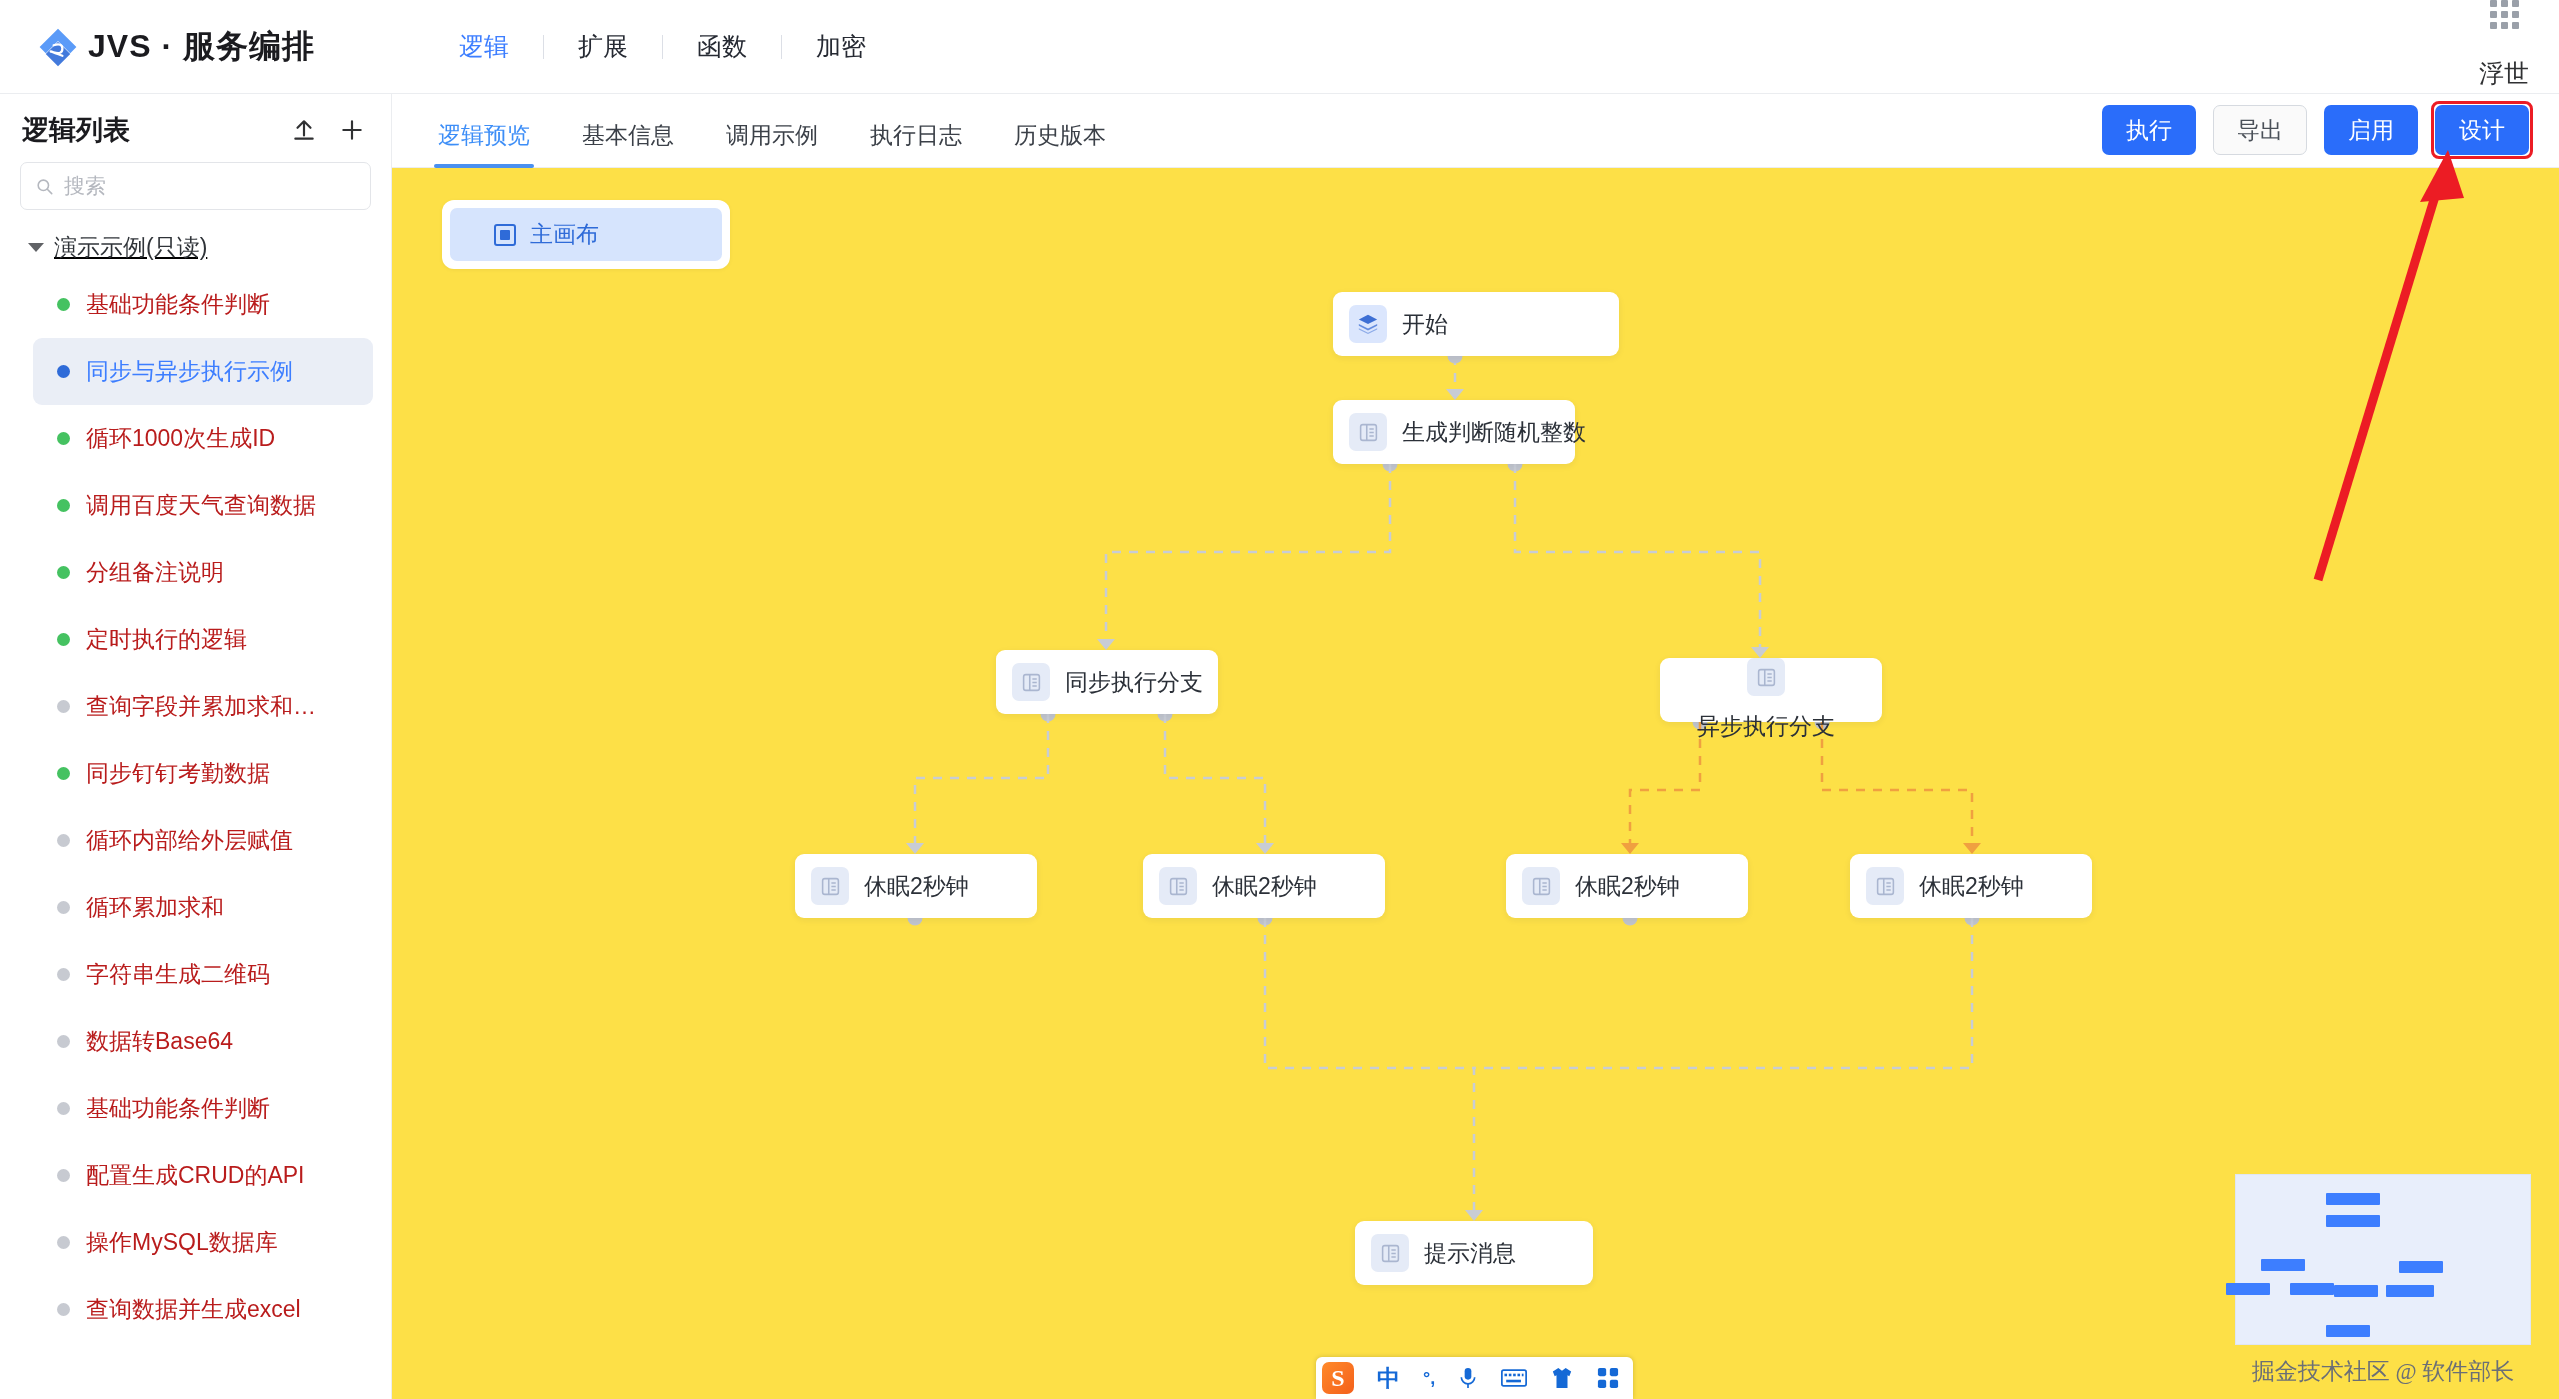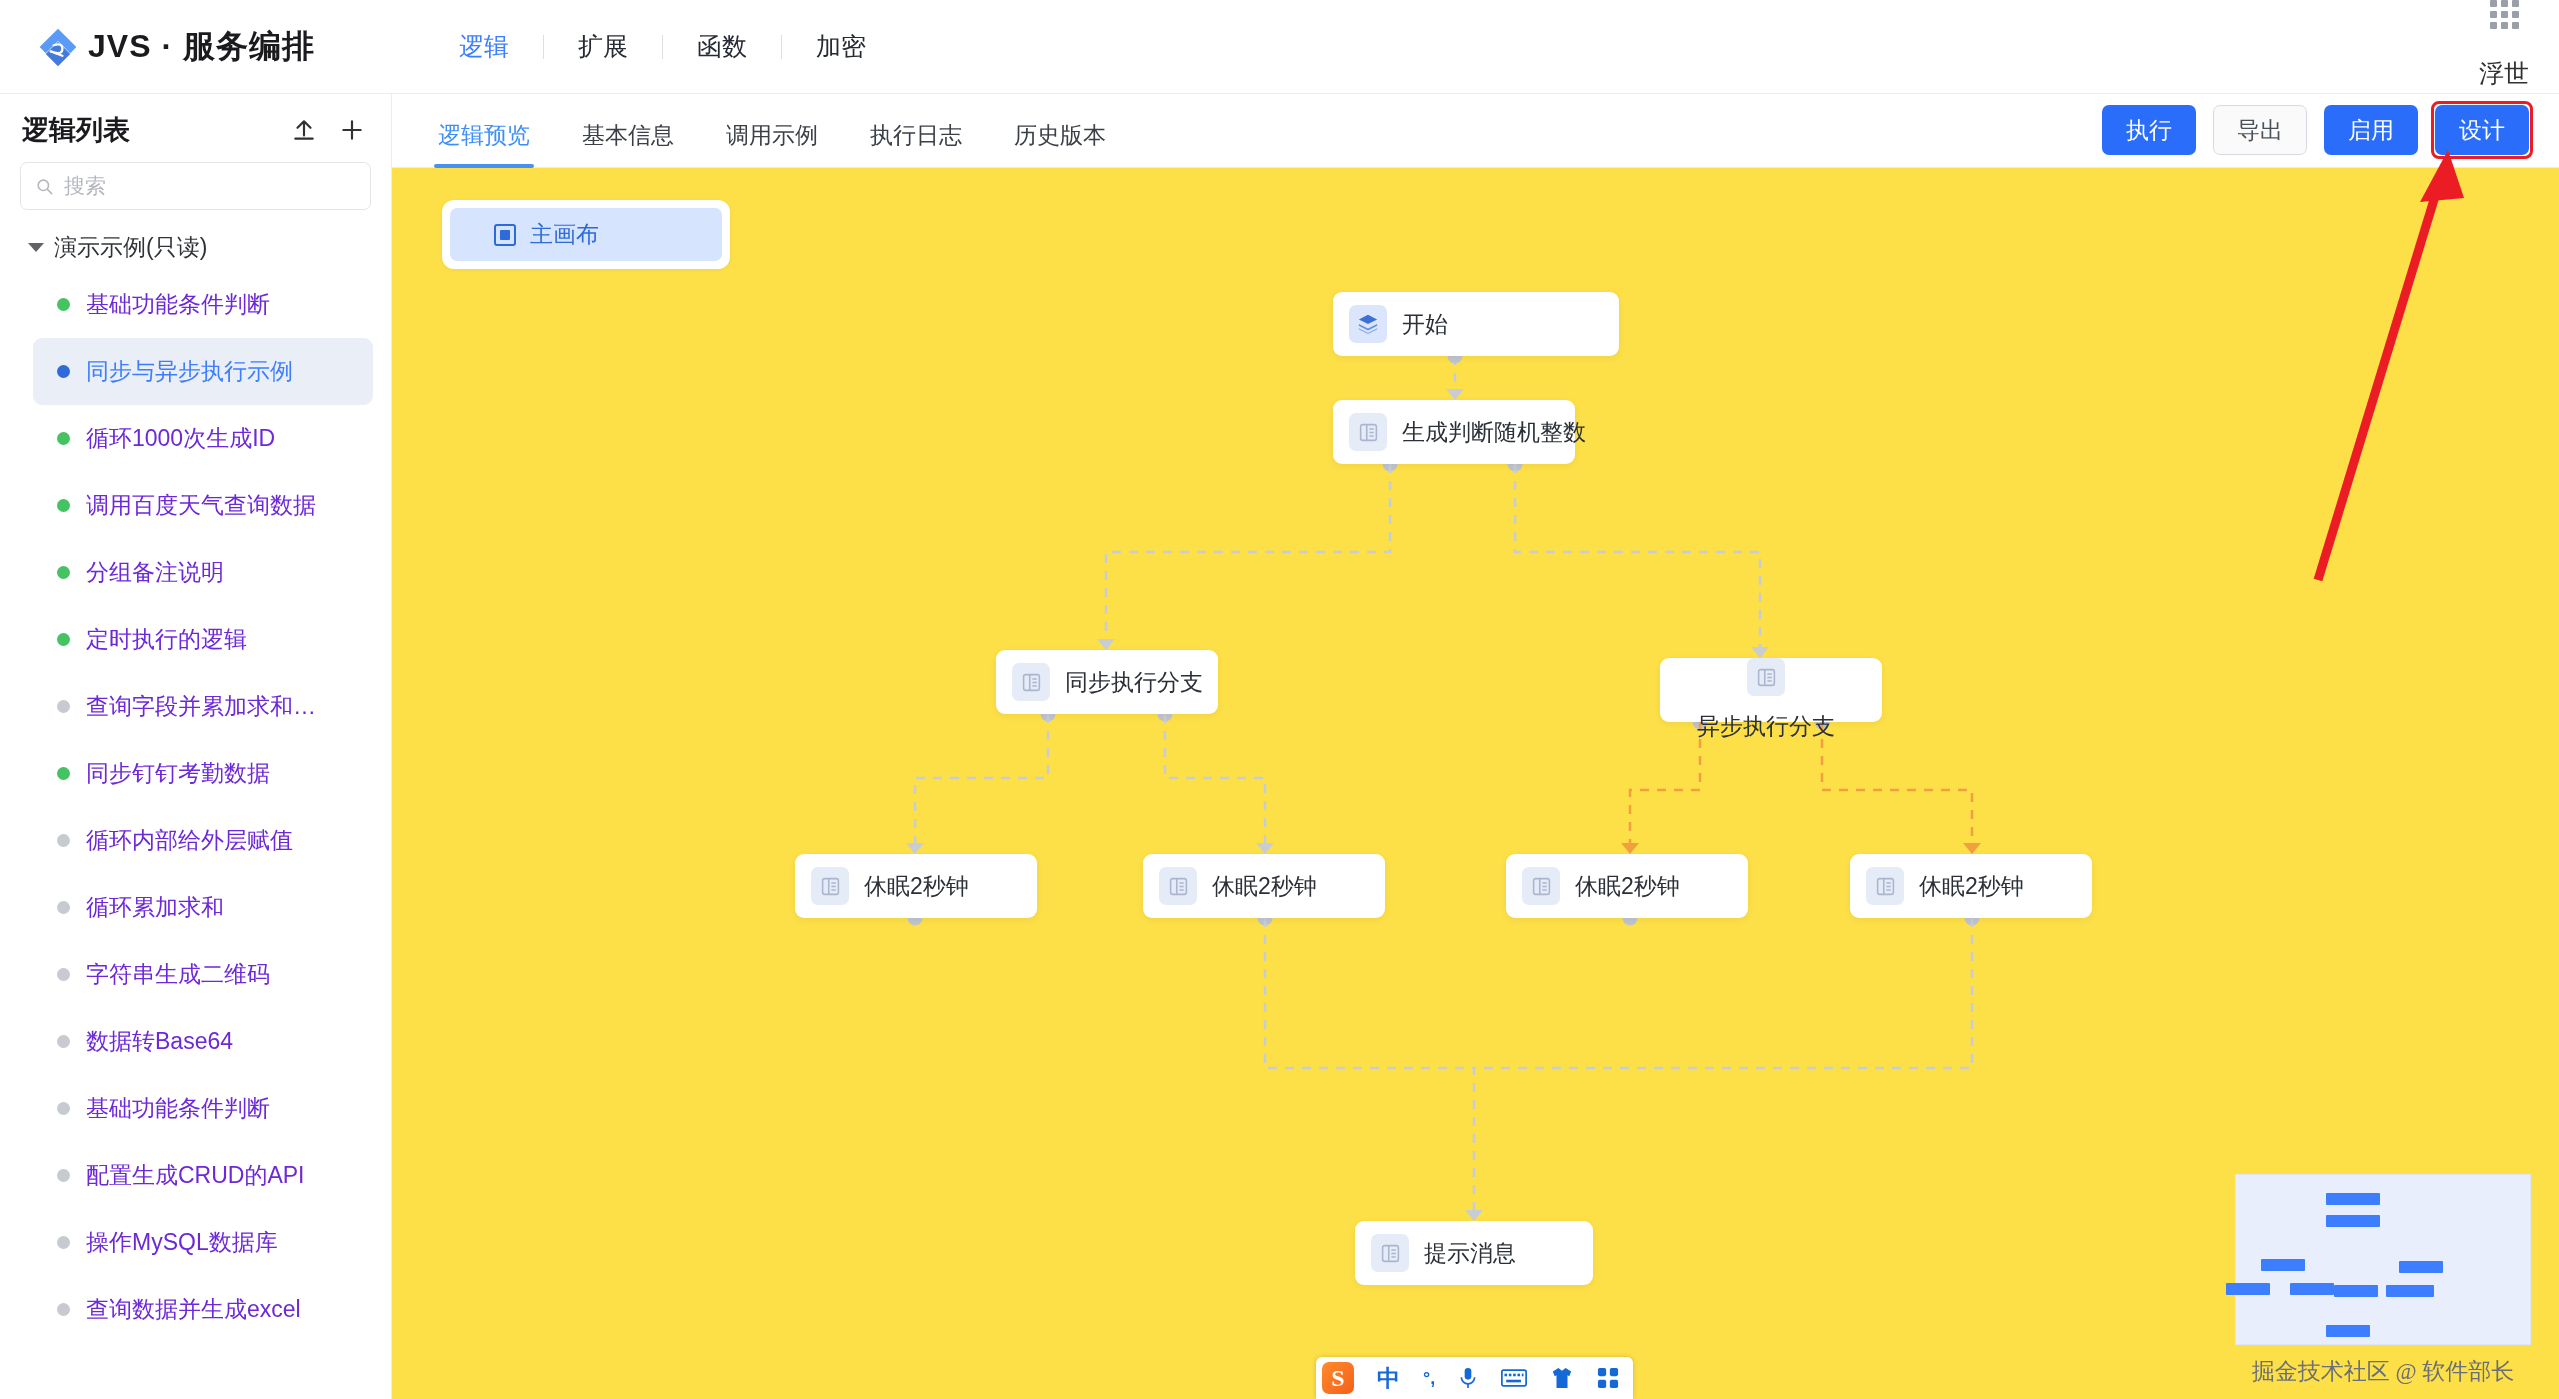--- a/index.html
+++ b/index.html
@@ -65,35 +65,35 @@
     background: #fff;
   }
   .sb-search input {
     border: 0; outline: 0; font-size: 21px; color: #303133;
     width: 100%; background: transparent;
     font-family: "Liberation Sans", sans-serif;
   }
   .sb-search input::placeholder { color: #b5b8bf; }
   .sb-group {
     display: flex; align-items: center; gap: 10px;
-    padding: 22px 0 6px 28px; cursor: pointer;
+    padding: 22px 0 6px 28px; cursor: pointer; text-decoration: underline;
   }
   .caret { width: 0; height: 0; border-left: 8px solid transparent;
     border-right: 8px solid transparent; border-top: 9px solid #606266; }
   .sb-group-label { font-size: 23px; color: #2f3338; }
   .sb-list { overflow: hidden; flex: 1; padding-top: 2px; }
   .sb-item {
     height: 67px; display: flex; align-items: center;
     margin: 0 18px 0 33px; padding-left: 24px; border-radius: 9px;
     cursor: pointer; gap: 16px;
   }
   .sb-item.active { background: #eaeef6; }
   .dot { width: 13px; height: 13px; border-radius: 50%; flex: none; }
   .sb-item-label {
-    font-size: 23px; color: #6d28d9; white-space: nowrap;
+    font-size: 23px; color: #b91c1c; white-space: nowrap;
     overflow: hidden; text-overflow: ellipsis;
   }
   .sb-item.active .sb-item-label { color: #3d7eff; }
 
   
   .main { flex: 1; display: flex; flex-direction: column; min-width: 0;
           background: #fff; position: relative; }
   .tabbar {
     height: 74px; display: flex; align-items: flex-end;
     border-bottom: 1px solid #ebedf0; position: relative;

